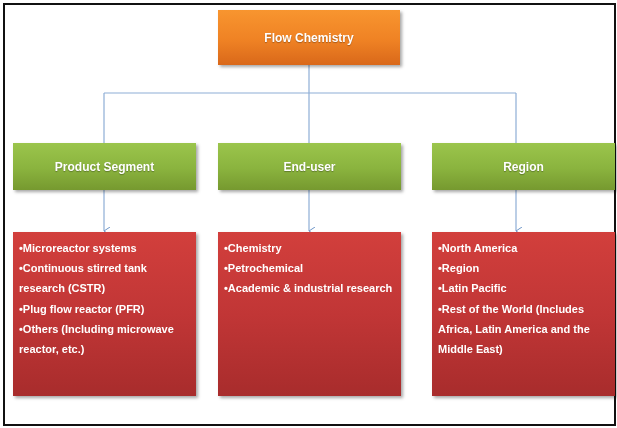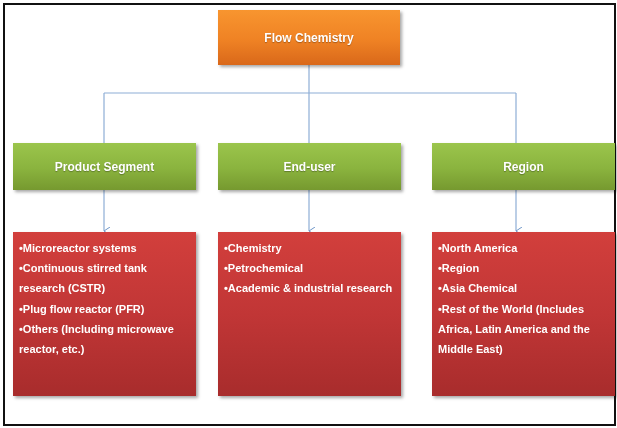--- a/index.html
+++ b/index.html
@@ -77,16 +77,16 @@
     <li><span class="bullet">•</span><span>Chemistry</span></li>
     <li><span class="bullet">•</span><span>Petrochemical</span></li>
     <li><span class="bullet">•</span><span>Academic &amp; industrial research</span></li>
   </ul>
 </div>
 
 <div class="box list c3">
   <ul>
     <li><span class="bullet">•</span><span>North America</span></li>
     <li><span class="bullet">•</span><span>Region</span></li>
-    <li><span class="bullet">•</span><span>Asia Chemical</span></li>
+    <li><span class="bullet">•</span><span>Latin Pacific</span></li>
     <li><span class="bullet">•</span><span>Rest of the World (Includes Africa, Latin America and the Middle East)</span></li>
   </ul>
 </div>
 
 </body></html>

